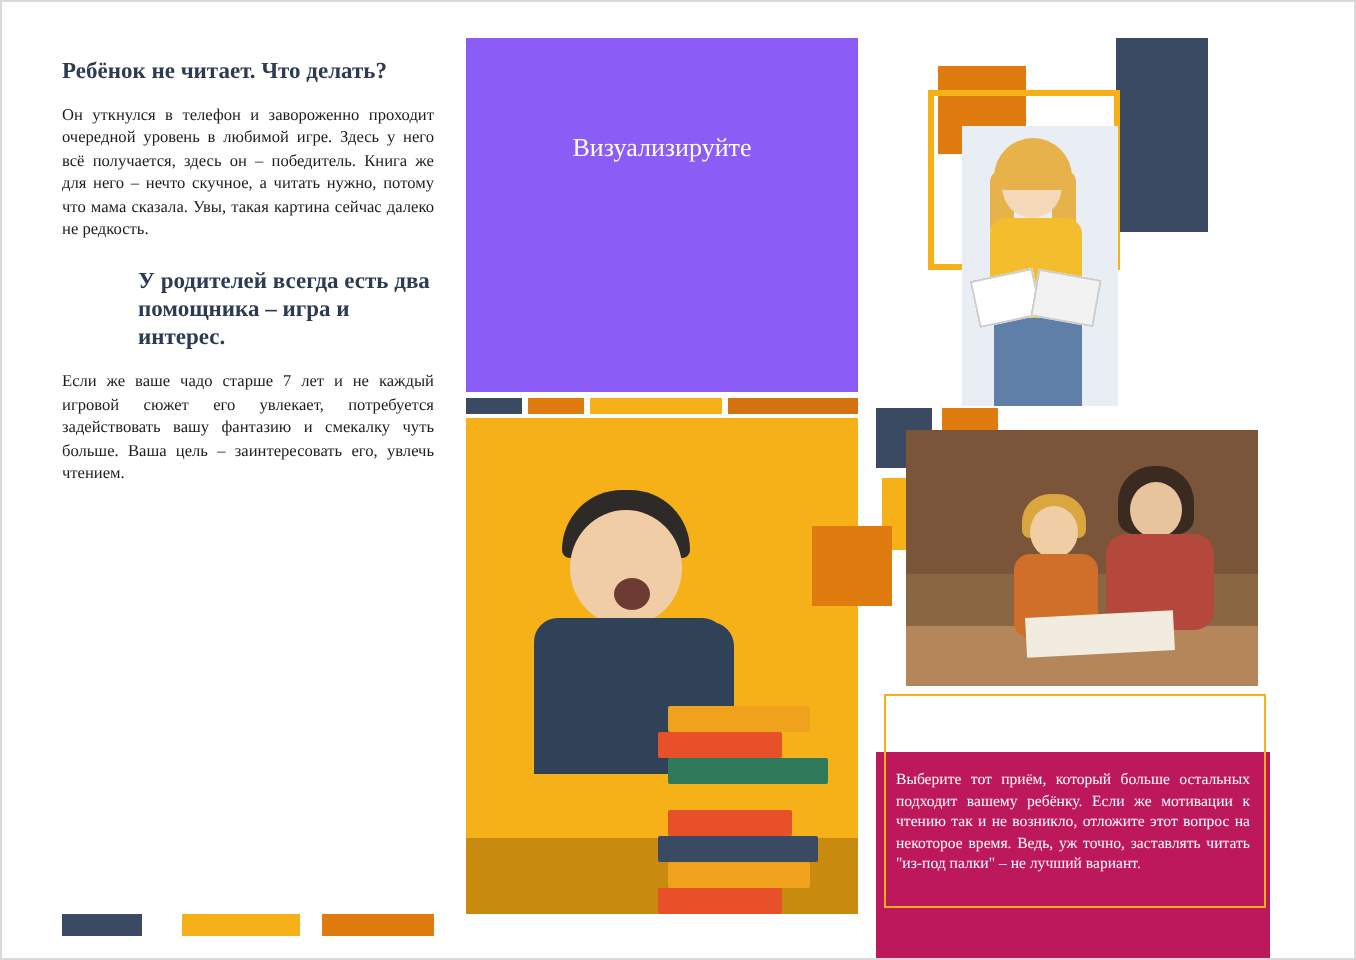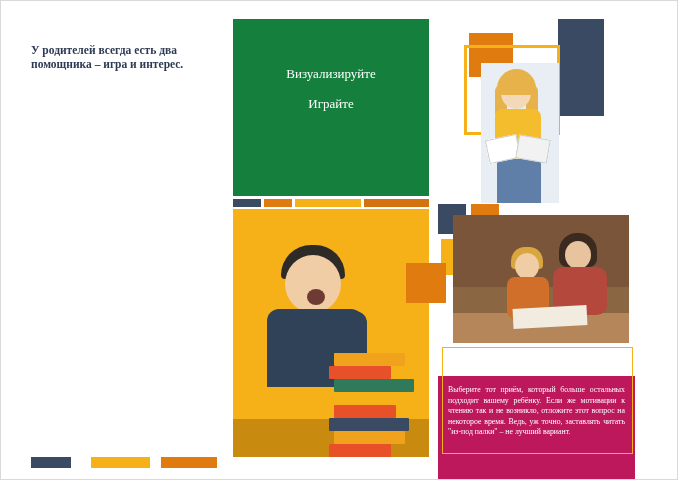--- a/index.html
+++ b/index.html
@@ -36,38 +36,39 @@
     font-family: "Liberation Serif", serif;
     font-weight: bold;
     font-size: 11.5px;
     line-height: 14px;
     color: #2c3a52;
     margin: 0 0 9px 0;
   }
   .heading.second {
     color: #2c3a52;
     margin-top: 14px;
+    margin-left: 38px;
   }
   .body-text {
     font-family: "Liberation Serif", serif;
     font-size: 8.3px;
     line-height: 11.4px;
     color: #1c1c1c;
     text-align: justify;
     margin: 0 0 10px 0;
   }
 
   
   .blk { position: absolute; }
 
   
   .orange-big {
     left: 232px; top: 18px;
     width: 196px; height: 177px;
-    background: #15803d;
+    background: #8b5cf6;
   }
   .orange-big .quote {
     color: #ffffff;
     font-family: "Liberation Serif", serif;
     font-size: 13px;
     line-height: 30px;
     text-align: center;
     width: 100%;
     position: absolute;
     top: 40px;
@@ -194,27 +195,29 @@
   .kid-hair { position:absolute; left:58px; top:32px; width:32px; height:22px; border-radius:14px 14px 4px 4px; background:#d9a63f; }
   .kid-body { position:absolute; left:54px; top:62px; width:42px; height:42px; border-radius:8px; background:#cf6f2a; }
   .fam-book { position:absolute; left:60px; top:92px; width:74px; height:20px; background:#f2ece0; transform: rotate(-3deg); }
 </style>
 </head>
 <body>
 
 <div class="page">
 
   <div class="left-col">
+    <h1 class="heading">Ребёнок не читает. Что делать?</h1>
+    <p class="body-text">Он уткнулся в телефон и завороженно проходит очередной уровень в любимой игре. Здесь у него всё получается, здесь он – победитель. Книга же для него – нечто скучное, а читать нужно, потому что мама сказала. Увы, такая картина сейчас далеко не редкость.</p>
     <h2 class="heading second">У родителей всегда есть два помощника – игра и интерес.</h2>
+    <p class="body-text">Если же ваше чадо старше 7 лет и не каждый игровой сюжет его увлекает, потребуется задействовать вашу фантазию и смекалку чуть больше. Ваша цель – заинтересовать его, увлечь чтением.</p>
   </div>
 
   <div class="blk orange-big">
     <div class="quote">
       <div>Визуализируйте</div>
-      <div>Играйте</div>
     </div>
   </div>
 
   <div class="blk navy-tall"></div>
   <div class="blk orange-sq-top"></div>
   <div class="blk yellow-frame"></div>
 
   <div class="blk photo-girl">
     <div class="girl-bg"></div>
     <div class="girl-hair2"></div>

